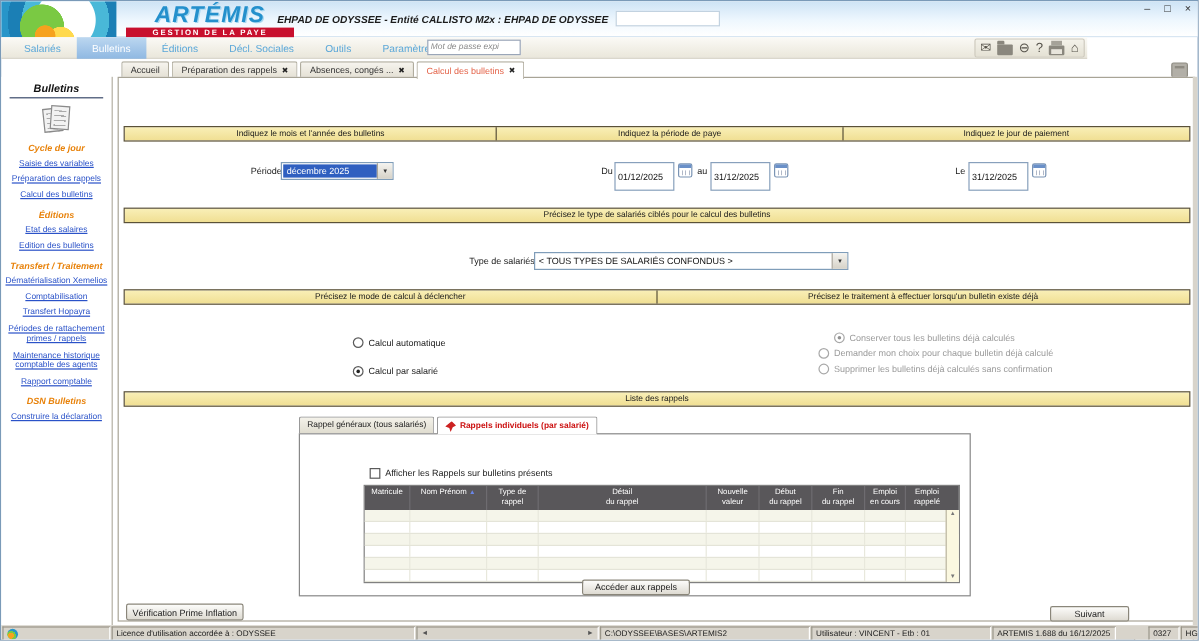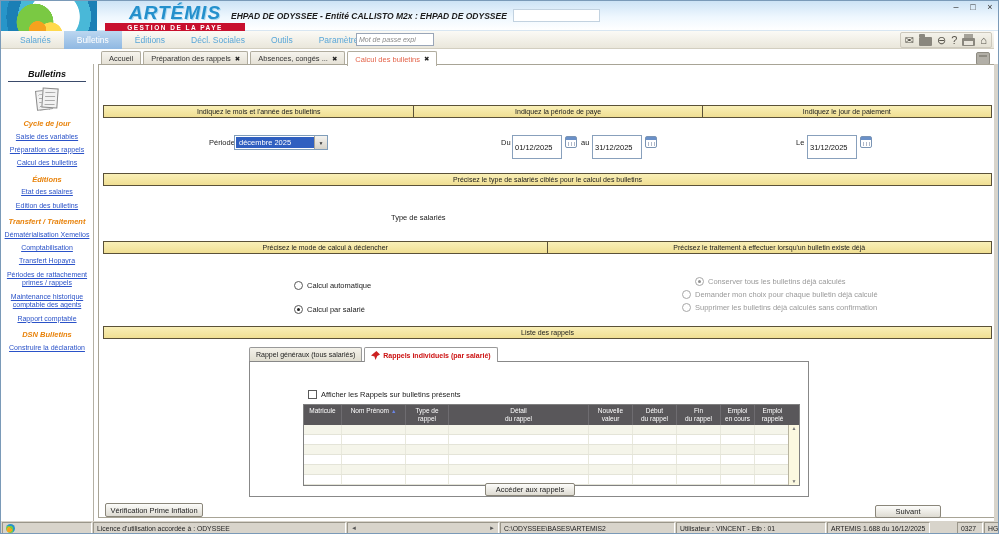--- a/index.html
+++ b/index.html
@@ -20,21 +20,21 @@
   .brand-name { font-size:19px; font-weight:bold; font-style:italic; letter-spacing:1px;
     color:#2490cc; text-shadow:1px 1px 0 #a8d8f0; line-height:21px; }
   .brand-sub { margin-top:0px; height:9px; background:#c8102e; color:#fff; font-size:6.5px; font-weight:bold;
     letter-spacing:1.5px; line-height:9px; }
   .win-title { position:absolute; left:230px; top:10px; font-size:8.5px; font-weight:bold; font-style:italic; color:#1c1c1c; white-space:nowrap; }
   .title-input { position:absolute; left:512px; top:8px; width:87px; height:13px; border:1px solid #c2d2e0; background:#fff; font-size:8px; }
   .win-controls { position:absolute; right:5px; top:1px; display:flex; gap:7px; font-size:9px; color:#333; }
   .win-controls span { width:10px; text-align:center; cursor:default; }
 
   
-  .menubar { position:absolute; left:0; top:30px; width:993px; height:18px;
+  .menubar { position:absolute; left:0; top:30px; width:905px; height:18px;
     background:linear-gradient(180deg,#fbfaf6,#eae7db); border-bottom:1px solid #d2cec0; }
   .menu-items { position:absolute; left:6px; top:0; height:18px; display:flex; align-items:stretch; }
   .menu-item { padding:0 13px; font-size:8.5px; color:#5aa7d8; display:flex; align-items:center; white-space:nowrap; }
   .menu-item.active { background:linear-gradient(180deg,#bcd7f0,#8fb8e2); color:#ffffff; }
   .pwd-input { position:absolute; left:355px; top:2px; width:78px; height:13px; border:1px solid #9aa6b8;
     font-size:7px; font-style:italic; color:#8a8a8a; padding:0 2px; background:#fff; }
   .toolbar-icons { position:absolute; right:2px; top:1px; height:16px; display:flex; align-items:center; gap:5px;
     padding:0 4px; border:1px solid #cdc9bd; background:linear-gradient(180deg,#f4f2ea,#e4e1d4); border-radius:2px; }
   .tb-glyph { font-size:11px; color:#55524a; line-height:14px; }
   .icon-folder { width:13px; height:9px; background:#8a877e; border-radius:1px; position:relative; margin-top:3px; }
@@ -269,20 +269,24 @@
     <div class="cal cal-du"></div>
     <div class="flabel lbl-au">au</div>
     <div class="field fld-au">31/12/2025</div>
     <div class="cal cal-au"></div>
     <div class="flabel lbl-le">Le</div>
     <div class="field fld-le">31/12/2025</div>
     <div class="cal cal-le"></div>
 
     <div class="ybar bar2">Précisez le type de salariés ciblés pour le calcul des bulletins</div>
     <div class="flabel lbl-type">Type de salariés</div>
+    <div class="select sel-type">
+      <div class="txt">&lt; TOUS TYPES DE SALARIÉS CONFONDUS &gt;</div>
+      <div class="btn">▼</div>
+    </div>
 
     <div class="ybar-row bar-row3">
       <div class="ybar-cell">Précisez le mode de calcul à déclencher</div>
       <div class="ybar-cell">Précisez le traitement à effectuer lorsqu'un bulletin existe déjà</div>
     </div>
 
     <div class="opt opt-mode-0">
       <span class="radio"></span>
       <span>Calcul automatique</span>
     </div>

